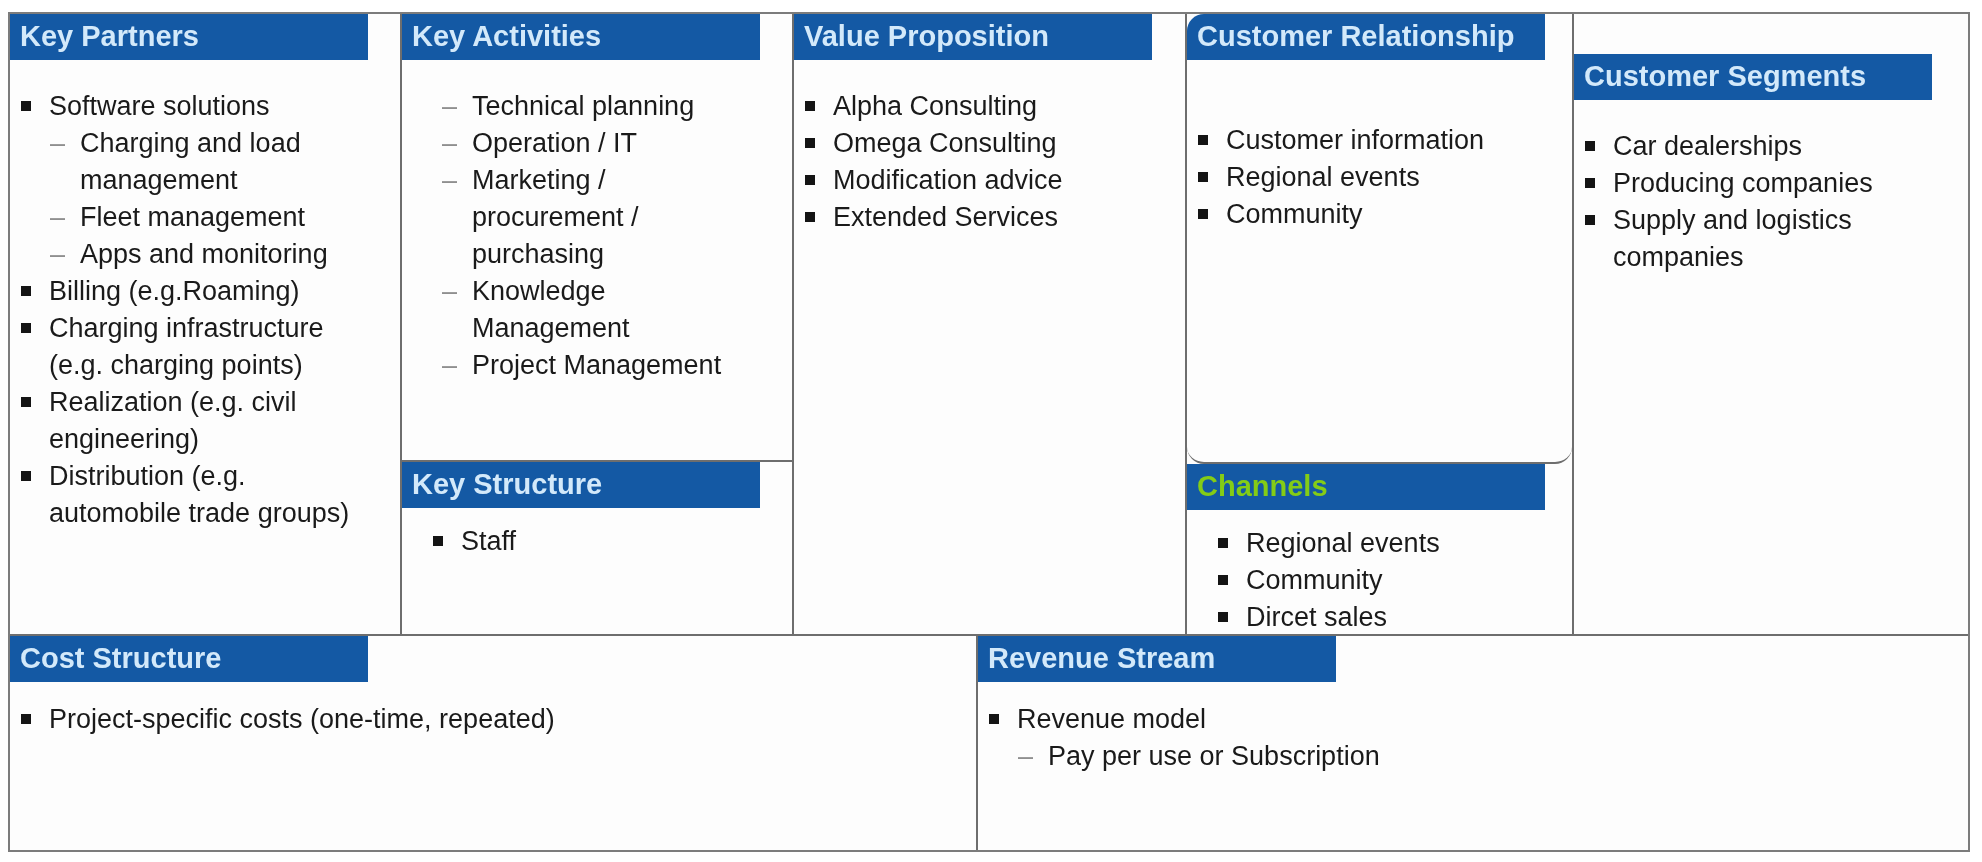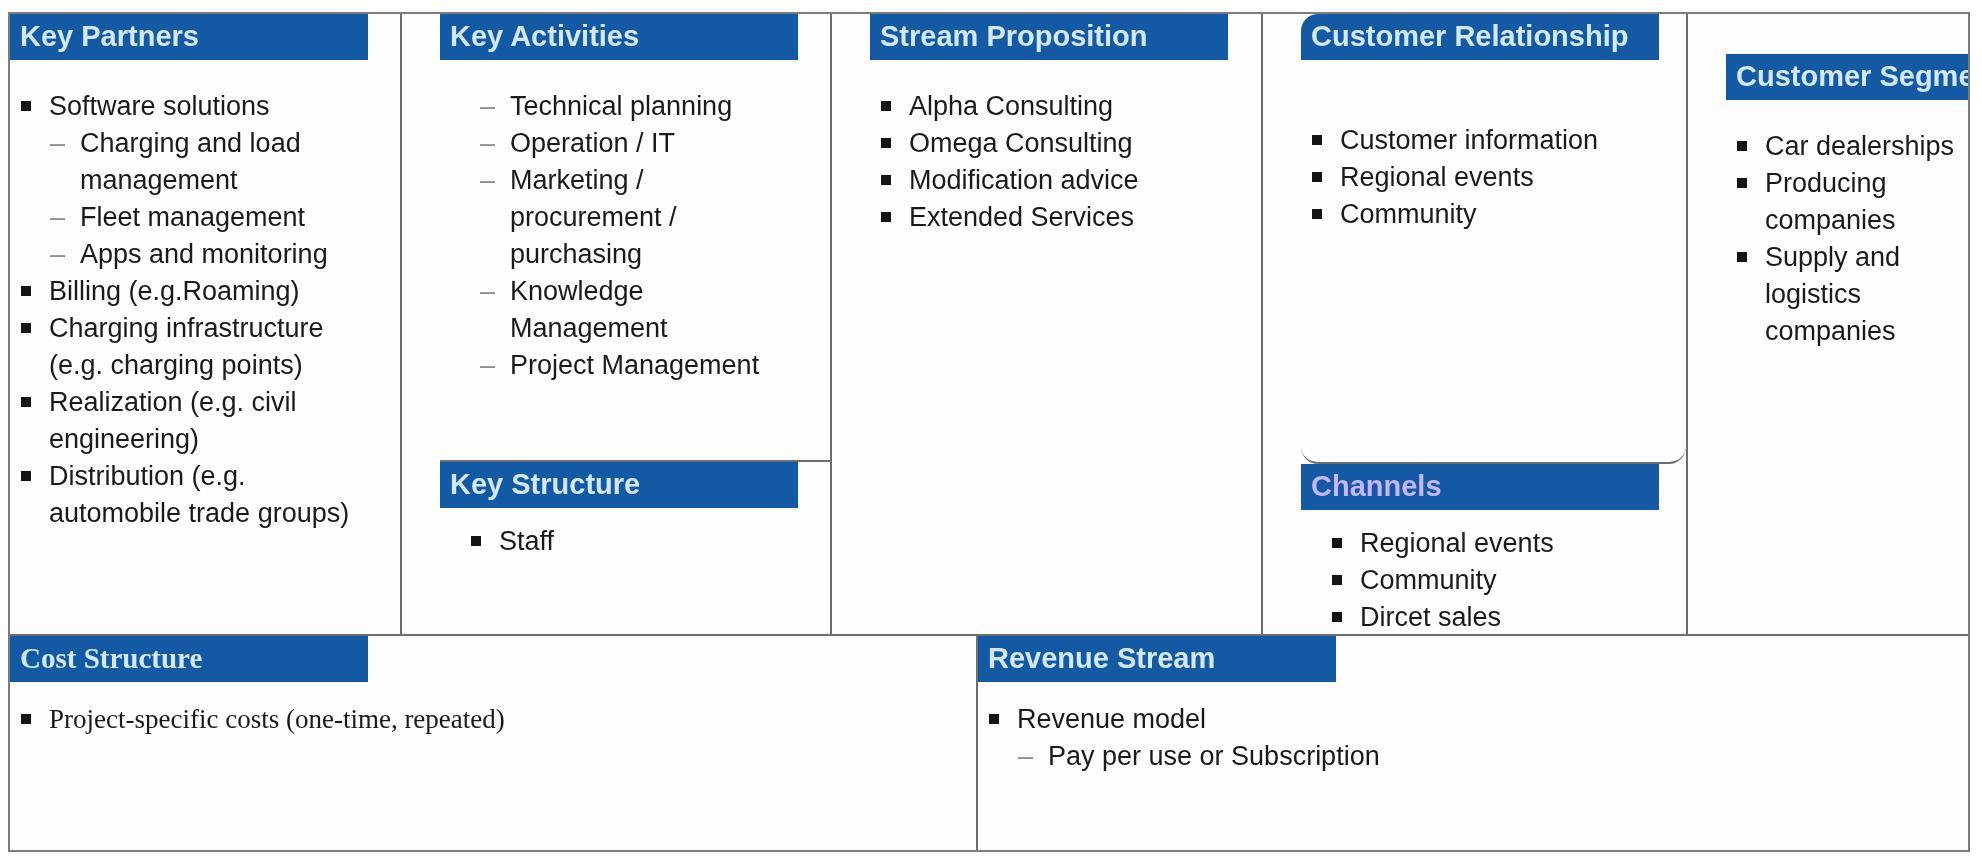--- a/index.html
+++ b/index.html
@@ -9,21 +9,21 @@
     color:#1a1a1a;
   }
   .canvas {
     position:absolute; left:8px; top:12px;
     width:1962px; height:840px;
     border:2px solid #7c7c7c;
     box-sizing:border-box;
     background:#fdfdfd;
     display:flex; flex-direction:column;
   }
-  .top-row { display:flex; height:620px; border-bottom:2px solid #6e6e6e;gap:38px; }
+  .top-row { display:flex; height:620px; border-bottom:2px solid #6e6e6e; }
   .col { box-sizing:border-box; border-right:2px solid #6e6e6e; overflow:hidden; }
   .col:last-child { border-right:none; }
   .col-key-partners        { width:392px; }
   .col-key-activities      { width:392px; }
   .col-value-proposition   { width:393px; }
   .col-customer-relationship { width:387px; }
   .col-customer-segments   { flex:1; }
 
   .sub-top { box-sizing:border-box; border-bottom:2px solid #6e6e6e; overflow:hidden; }
   .sub-top.activities   { height:448px; }
@@ -54,21 +54,21 @@
   li.lvl2 { padding-left:70px; }
   li.lvl2::before {
     content:"\2013"; position:absolute; left:40px; top:0;
     color:#8f8f8f;
   }
   .col-key-partners li   { padding-right:20px; }
   .col-key-activities li { padding-right:40px; }
 
   .bottom-row { display:flex; flex:1; }
   .bottom-box { box-sizing:border-box; overflow:hidden; }
-  .bottom-box.cost    { width:968px; border-right:2px solid #6e6e6e;font-family:Liberation Serif, serif; }
+  .bottom-box.cost    { width:968px; border-right:2px solid #6e6e6e; }
   .bottom-box.revenue { flex:1; }
   .bottom-box li { padding-right:30px; }
 </style>
 </head>
 <body>
 
 <div class="canvas">
 
   <div class="top-row">
 
@@ -106,21 +106,21 @@
           <span>Key Structure</span>
         </div>
         <ul class="content">
           <li class="lvl1"><span>Staff</span></li>
         </ul>
       </div>
     </section>
 
     <section class="col col-value-proposition">
       <div class="bar" style="background: rgb(20, 89, 164); color: rgb(211, 233, 250);">
-        <span>Stream Proposition</span>
+        <span>Value Proposition</span>
       </div>
       <ul class="content">
         <li class="lvl1"><span>Alpha Consulting</span></li>
         <li class="lvl1"><span>Omega Consulting</span></li>
         <li class="lvl1"><span>Modification advice</span></li>
         <li class="lvl1"><span>Extended Services</span></li>
       </ul>
     </section>
 
     <section class="col col-customer-relationship">
@@ -128,21 +128,21 @@
         <div class="bar" style="background: rgb(20, 89, 164); color: rgb(211, 233, 250);">
           <span>Customer Relationship</span>
         </div>
         <ul class="content">
           <li class="lvl1"><span>Customer information</span></li>
           <li class="lvl1"><span>Regional events</span></li>
           <li class="lvl1"><span>Community</span></li>
         </ul>
       </div>
       <div class="sub-bottom">
-        <div class="bar" style="background: rgb(20, 89, 164); color: #c4b5fd;">
+        <div class="bar" style="background: rgb(20, 89, 164); color: #84cc16;">
           <span>Channels</span>
         </div>
         <ul class="content">
           <li class="lvl1"><span>Regional events</span></li>
           <li class="lvl1"><span>Community</span></li>
           <li class="lvl1"><span>Dircet sales</span></li>
         </ul>
       </div>
     </section>
 

